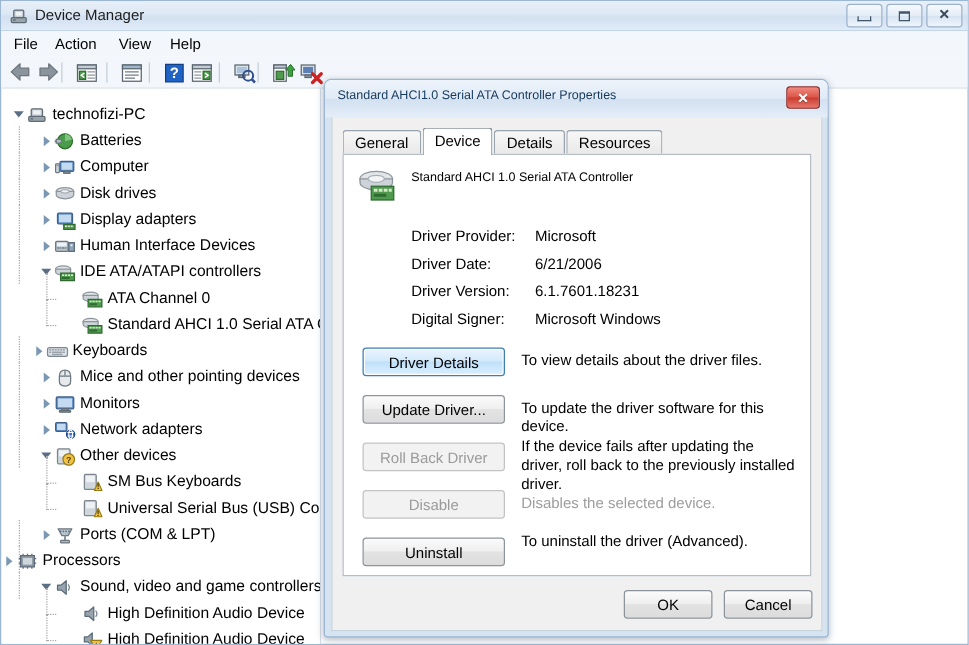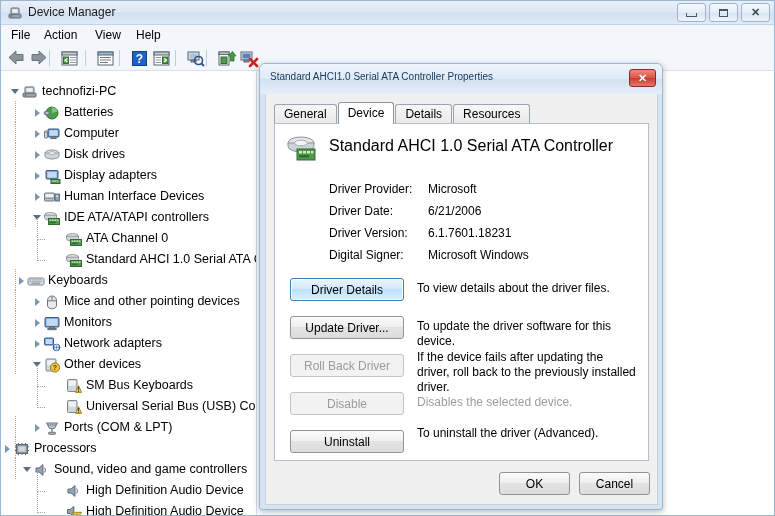--- a/index.html
+++ b/index.html
@@ -252,21 +252,21 @@
     box-sizing: border-box;
   }
 
   
   #device-icon-wrap {
     position: absolute; left: 10px; top: 8px;
     width: 36px; height: 34px;
   }
   #device-name {
     position: absolute; left: 54px; top: 13px;
-    font-size: 16px; color: #000;
+    font-size: 10px; color: #000;
     white-space: nowrap;
   }
 
   .info-label {
     position: absolute;
     font-size: 12px; color: #000;
     white-space: nowrap;
   }
   .info-value {
     position: absolute;
@@ -556,21 +556,21 @@
             <rect x="5.5" y="8.5" width="11" height="6" fill="#4f9a4f" stroke="#2f6b2f"></rect>
             <rect x="6.6" y="9.5" width="1.7" height="1.3" fill="#d8e8c8"></rect>
             <rect x="9" y="9.5" width="1.7" height="1.3" fill="#d8e8c8"></rect>
             <rect x="11.4" y="9.5" width="1.7" height="1.3" fill="#d8e8c8"></rect>
             <rect x="13.8" y="9.5" width="1.7" height="1.3" fill="#d8e8c8"></rect>
             <rect x="6.6" y="11.6" width="6" height="1.6" fill="#2f6b2f"></rect>
           </svg></span>
         <span class="tree-label">Standard AHCI 1.0 Serial ATA Co</span>
       </div>
       <div class="dotline" style="left: 13px; top: 198px; height: 21px;"></div>
-      <div class="tree-row" style="top: 199px; padding-left: 14px;">
+      <div class="tree-row" style="top: 199px; padding-left: 24px;">
         <span class="twisty collapsed"></span>
         <span class="tree-icon"><svg width="18" height="16" viewBox="0 0 18 16">
             <rect x="1" y="5" width="16" height="7" rx="1.6" fill="#dfe4e9" stroke="#7d868e"></rect>
             <rect x="2.3" y="6.2" width="1.6" height="1.3" fill="#9aa3ab"></rect>
             <rect x="4.5" y="6.2" width="1.6" height="1.3" fill="#9aa3ab"></rect>
             <rect x="6.7" y="6.2" width="1.6" height="1.3" fill="#9aa3ab"></rect>
             <rect x="8.9" y="6.2" width="1.6" height="1.3" fill="#9aa3ab"></rect>
             <rect x="11.1" y="6.2" width="1.6" height="1.3" fill="#9aa3ab"></rect>
             <rect x="13.3" y="6.2" width="1.6" height="1.3" fill="#9aa3ab"></rect>
             <rect x="2.3" y="8.2" width="1.6" height="1.3" fill="#9aa3ab"></rect>
@@ -675,21 +675,21 @@
             <line x1="9" y1="12.5" x2="9" y2="14" stroke="#5c6c7c"></line>
             <line x1="12.5" y1="12.5" x2="12.5" y2="14" stroke="#5c6c7c"></line>
             <line x1="3.5" y1="5.8" x2="2" y2="5.8" stroke="#5c6c7c"></line>
             <line x1="3.5" y1="9.5" x2="2" y2="9.5" stroke="#5c6c7c"></line>
             <line x1="14.5" y1="5.8" x2="16" y2="5.8" stroke="#5c6c7c"></line>
             <line x1="14.5" y1="9.5" x2="16" y2="9.5" stroke="#5c6c7c"></line>
           </svg></span>
         <span class="tree-label">Processors</span>
       </div>
       <div class="dotline" style="left: 13px; top: 387px; height: 21px;"></div>
-      <div class="tree-row" style="top: 388px; padding-left: 20px;">
+      <div class="tree-row" style="top: 388px; padding-left: 30px;">
         <span class="twisty expanded"></span>
         <span class="tree-icon"><svg width="18" height="16" viewBox="0 0 18 16">
             <path d="M3 6 L6 6 L10 2.6 L10 13.4 L6 10 L3 10 Z" fill="#97a3ad" stroke="#5c6c7c" stroke-linejoin="round"></path>
             <path d="M11.5 5.5 A4 4 0 0 1 11.5 10.5" fill="none" stroke="#7e8b96" stroke-width="1.1"></path>
           </svg></span>
         <span class="tree-label">Sound, video and game controllers</span>
       </div>
       <div class="dotline" style="left: 35px; top: 399px; height: 22px;"></div>
       <div class="dotelbow" style="left: 35px; top: 420px; width: 8px;"></div>
       <div class="tree-row" style="top: 409px; padding-left: 52px;">

